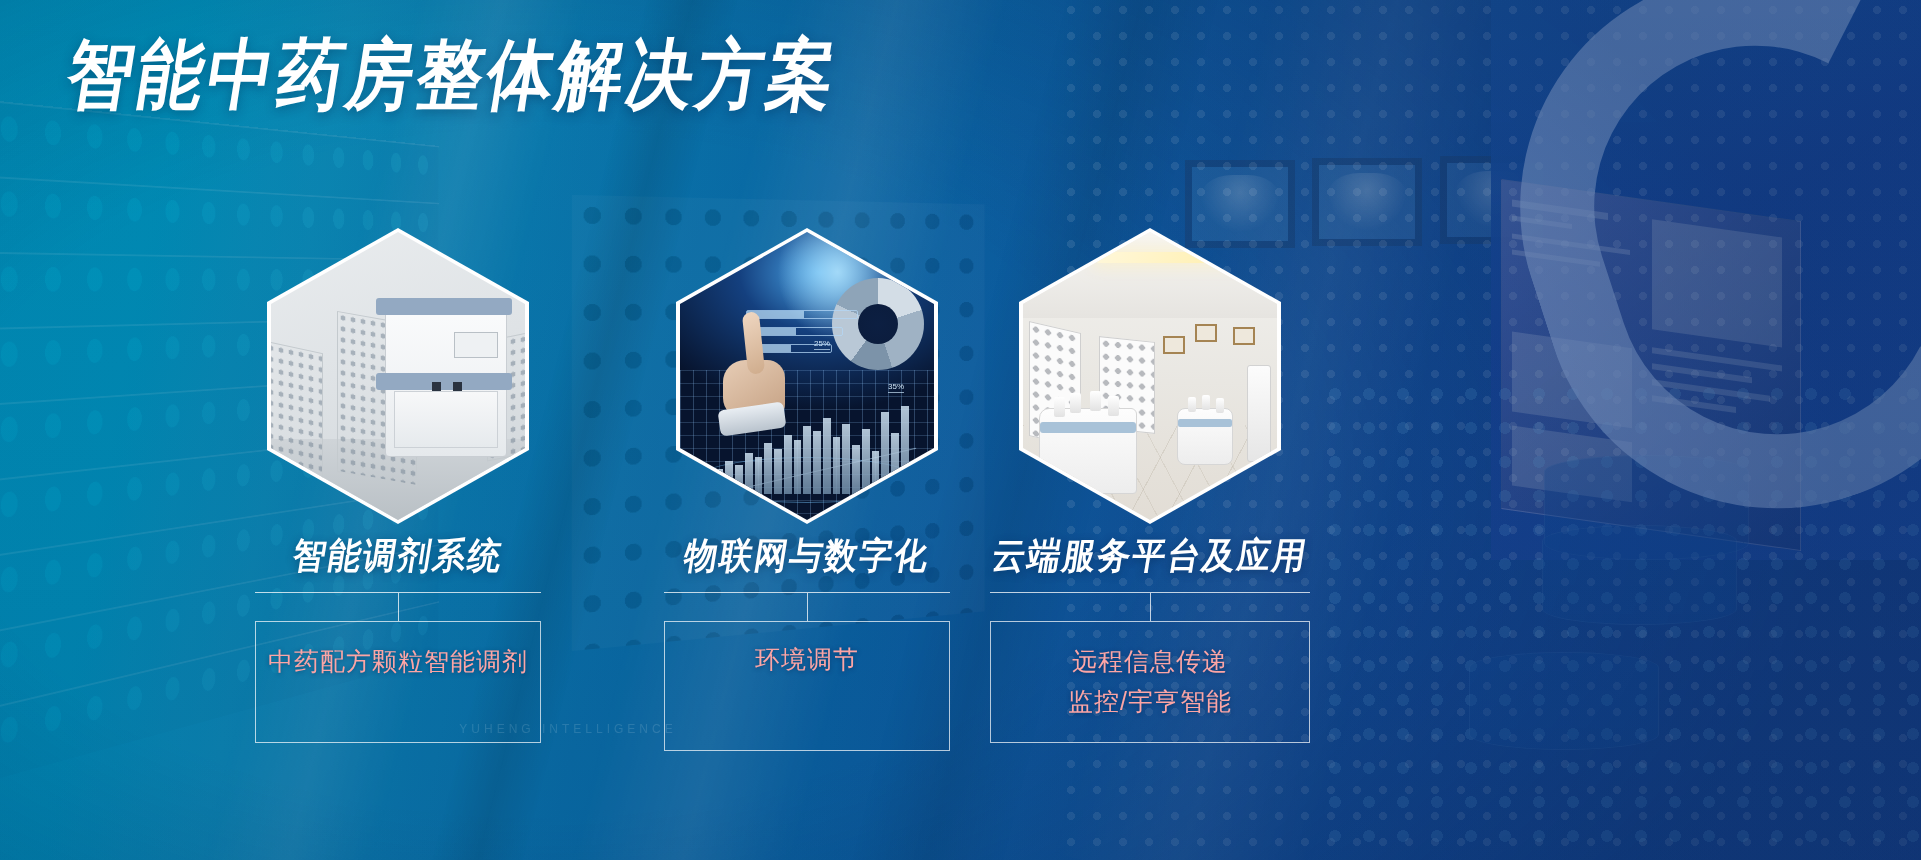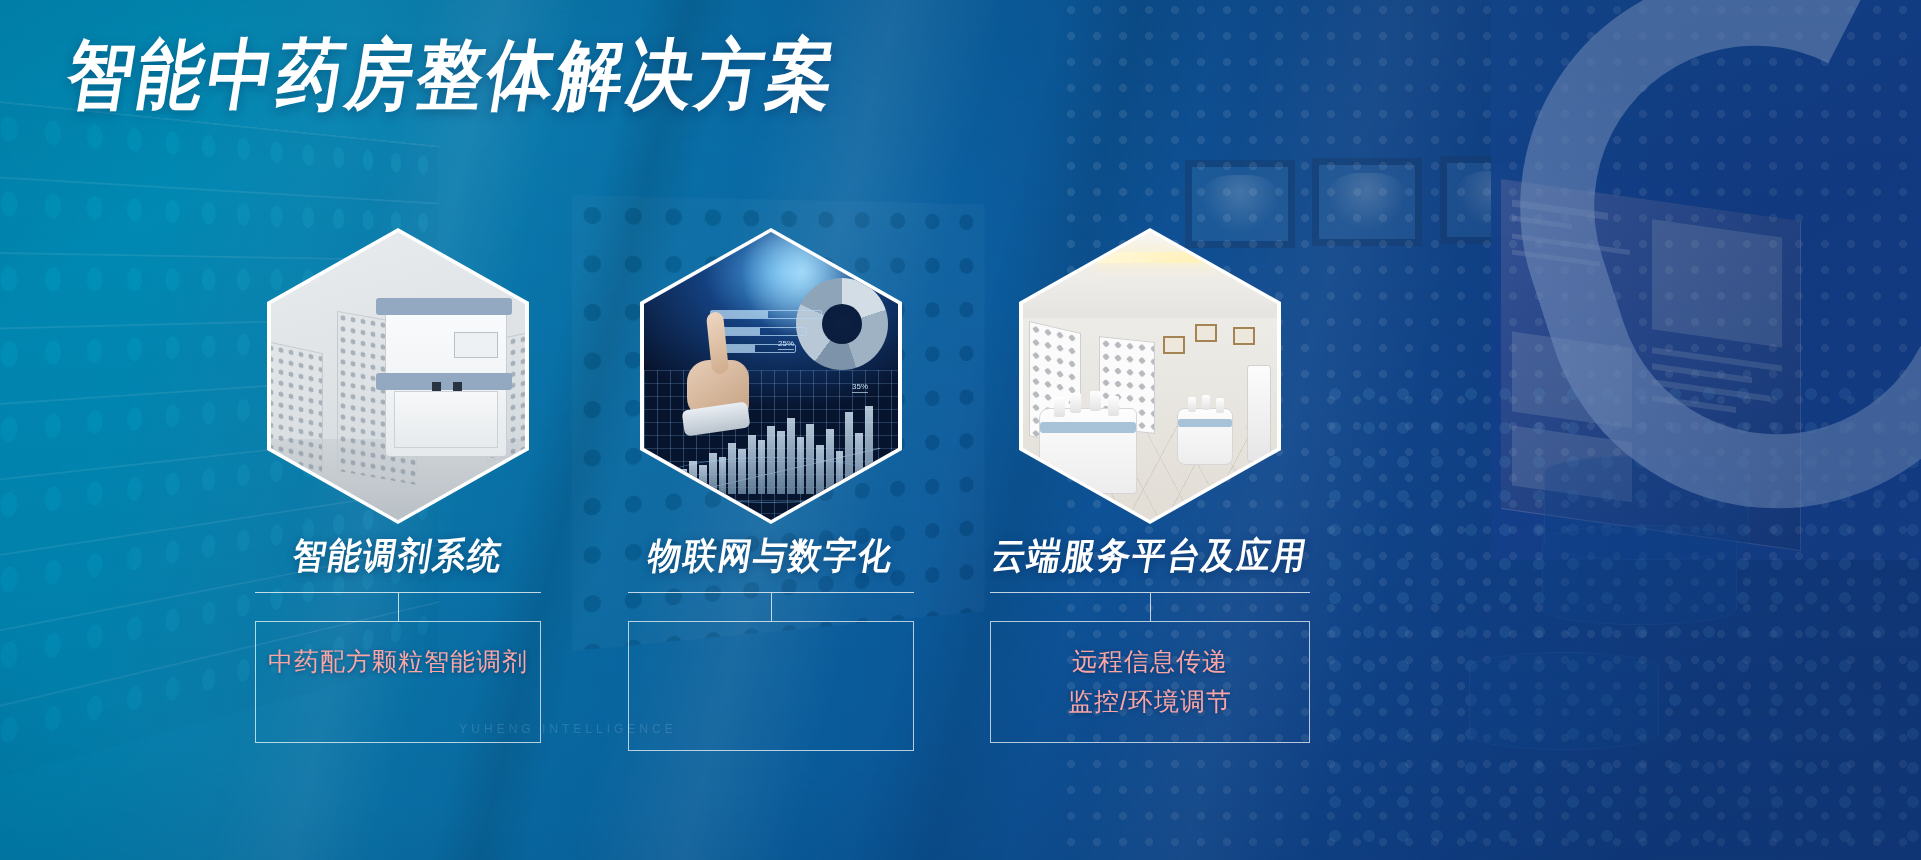--- a/index.html
+++ b/index.html
@@ -117,21 +117,21 @@
     letter-spacing:4px;
     transform:skewX(-9deg) scaleY(1.16);
     transform-origin:left top;
     text-shadow:0 3px 10px rgba(0,30,70,.35);
     white-space:nowrap;
   }
 
   
   .col{ position:absolute; top:228px; width:420px; }
   .col-1{ left:188px; }
-  .col-2{ left:561px; }
+  .col-2{ left:597px; }
   .col-3{ left:940px; }
 
   
   .hex-wrap{ position:relative; width:262px; height:296px; margin:0 auto; }
   .hex-outline{
     position:absolute; inset:0;
     clip-path:polygon(50% 0%,100% 25%,100% 75%,50% 100%,0% 75%,0% 25%);
     background:#ffffff;
   }
   .hex-inner{
@@ -376,20 +376,21 @@
             <div class="fing"></div>
             <div class="cuff"></div>
           </div>
         </div>
       </div>
     </div>
     <div class="hex-label">物联网与数字化</div>
     <div class="divider d2"></div>
     <div class="stem"></div>
     <div class="infobox ib2">
+      <span class="ln">环境调节</span>
     </div>
   </div>
 
   <div class="col col-3">
     <div class="hex-wrap">
       <div class="hex-outline"></div>
       <div class="hex-inner">
         <div class="hex-photo ph3">
           <div class="ceil"></div>
           <div class="lightbar"></div>
@@ -416,18 +417,18 @@
           </div>
         </div>
       </div>
     </div>
     <div class="hex-label">云端服务平台及应用</div>
     <div class="divider d3"></div>
     <div class="stem"></div>
     <div class="infobox ib3">
       <div>
         <span class="ln">远程信息传递</span>
-        <span class="ln">监控/环境调节</span>
+        <span class="ln">监控/宇亨智能</span>
       </div>
     </div>
   </div>
 
 </div>
 
 </body></html>

